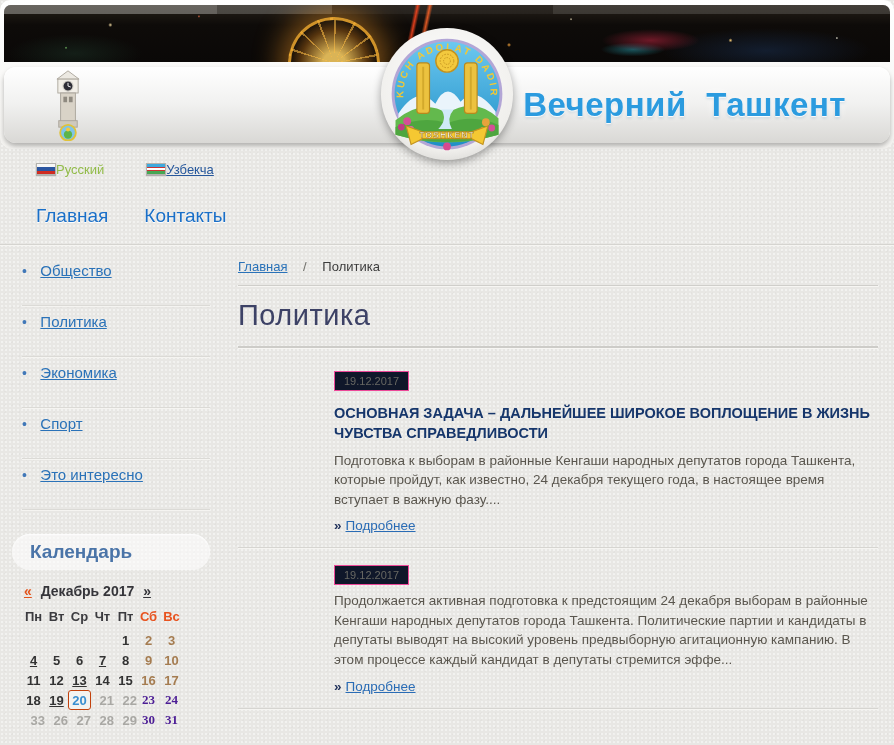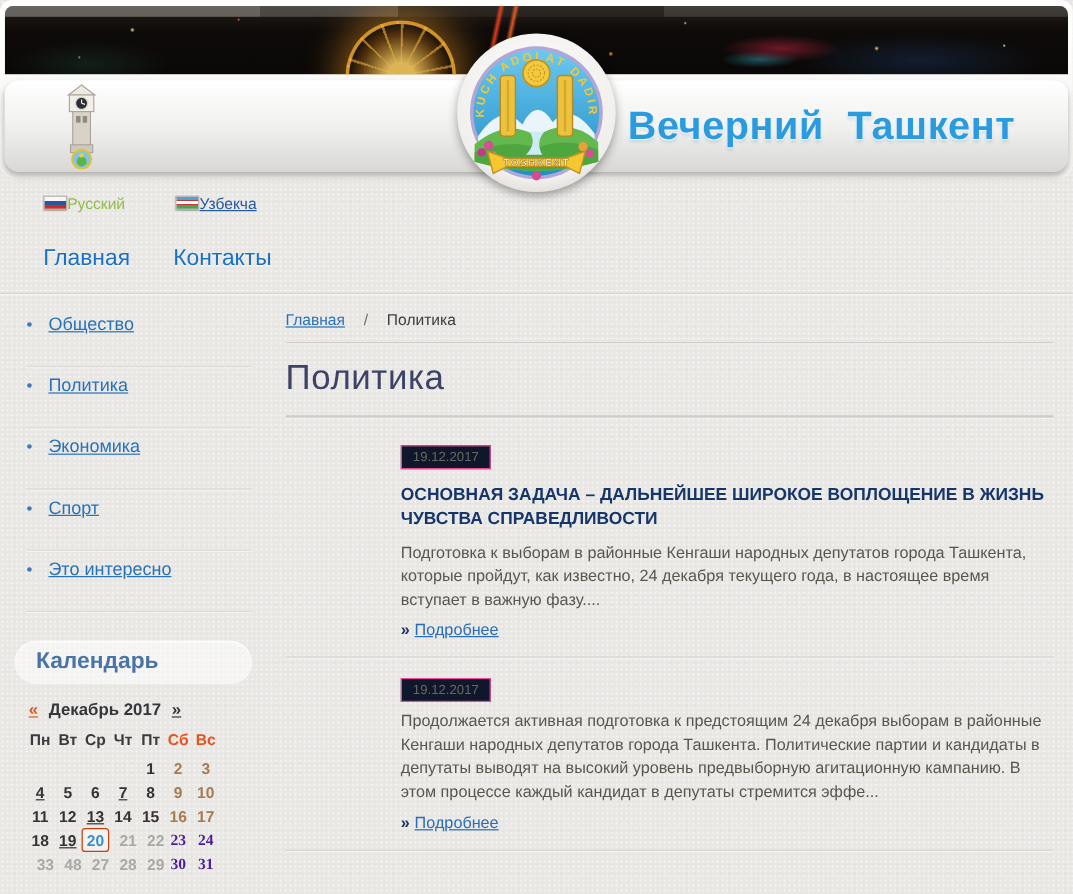--- a/index.html
+++ b/index.html
@@ -287,21 +287,21 @@
               <td class="c-day">18</td>
               <td class="c-link">19</td>
               <td class="c-current">20</td>
               <td class="c-future">21</td>
               <td class="c-future">22</td>
               <td class="c-futwk">23</td>
               <td class="c-futwk">24</td>
             </tr>
             <tr>
               <td class="c-future">33</td>
-              <td class="c-future">48</td>
+              <td class="c-future">26</td>
               <td class="c-future">27</td>
               <td class="c-future">28</td>
               <td class="c-future">29</td>
               <td class="c-futwk">30</td>
               <td class="c-futwk">31</td>
             </tr>
           </tbody>
       </table>
     </div>
 

